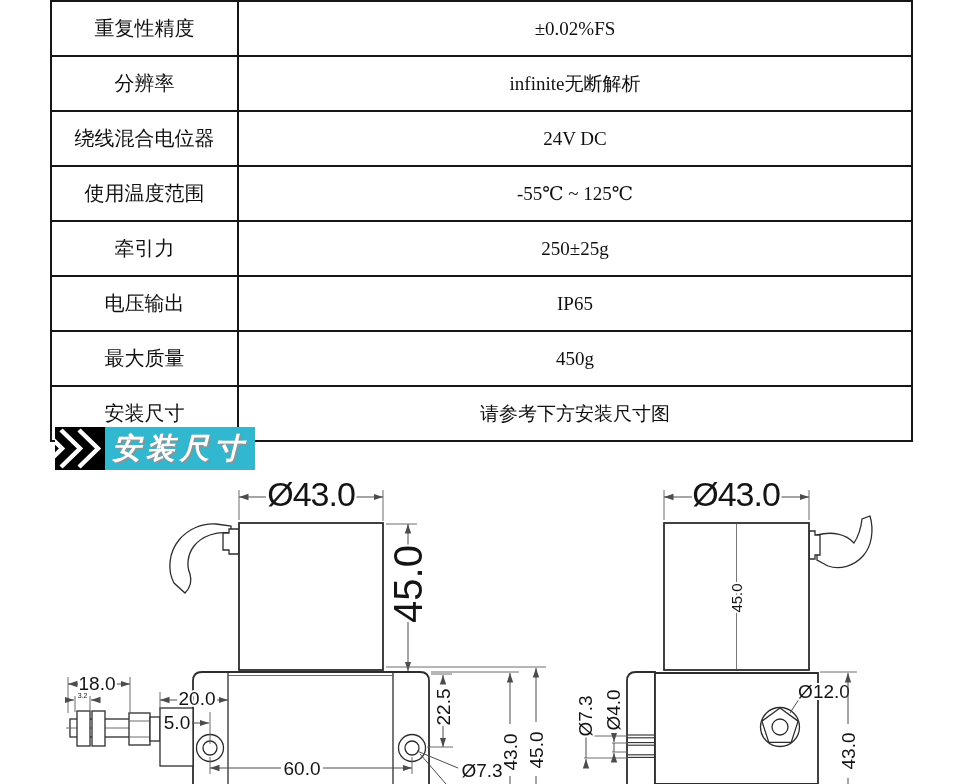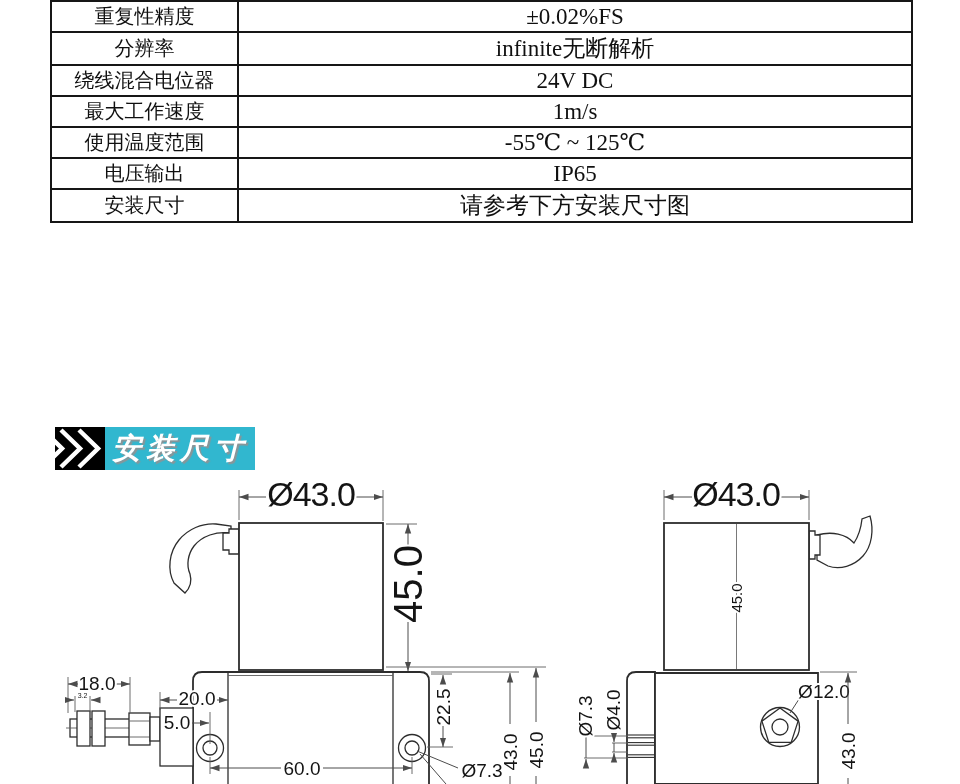--- a/index.html
+++ b/index.html
@@ -1,23 +1,23 @@
 <!DOCTYPE html>
 <html><head>
 <meta charset="utf-8">
 <style>
   html,body{margin:0;padding:0;background:#fff;}
   .page{position:relative;width:960px;height:784px;background:#ffffff;overflow:hidden;
         font-family:"Liberation Serif","DejaVu Serif",serif;}
   
   table.spec{position:absolute;left:50px;top:0;border-collapse:collapse;table-layout:fixed;}
   table.spec td{border:2px solid #161616;height:29px;text-align:center;vertical-align:middle;
-        padding:0 3px;color:#101010;white-space:nowrap;overflow:visible;}
+        padding:12px 3px;color:#101010;white-space:nowrap;overflow:visible;}
   td.lbl{width:179px;font-size:20px;}
-  td.val{width:666px;font-size:23px;}
+  td.val{width:666px;font-size:19px;}
   
   .badge{position:absolute;left:55px;top:427px;height:43px;display:flex;}
   .chev{width:50px;height:43px;}
   .badge-title{width:150px;height:43px;background:#31b7cf;color:#ffffff;
         font-size:29px;font-weight:bold;font-style:italic;letter-spacing:5px;
         display:flex;align-items:center;justify-content:center;
         text-shadow:2px 2px 1px #8a9598;font-family:"Liberation Serif",serif;}
   
   svg.draw{position:absolute;left:0;top:470px;}
   .p {fill:#ffffff;stroke:#2d2d2d;stroke-width:1.8;}
@@ -47,30 +47,34 @@
         </tr>
       <tr>
           <td class="lbl">分辨率</td>
           <td class="val">infinite无断解析</td>
         </tr>
       <tr>
           <td class="lbl">绕线混合电位器</td>
           <td class="val">24V DC</td>
         </tr>
       <tr>
-          <td class="lbl">最大工作速度</td>
-          <td class="val">1m/s</td>
-        </tr>
-      <tr>
           <td class="lbl">使用温度范围</td>
           <td class="val">-55℃ ~ 125℃</td>
         </tr>
       <tr>
+          <td class="lbl">牵引力</td>
+          <td class="val">250±25g</td>
+        </tr>
+      <tr>
           <td class="lbl">电压输出</td>
           <td class="val">IP65</td>
+        </tr>
+      <tr>
+          <td class="lbl">最大质量</td>
+          <td class="val">450g</td>
         </tr>
       <tr>
           <td class="lbl">安装尺寸</td>
           <td class="val">请参考下方安装尺寸图</td>
         </tr>
     </tbody>
   </table>
 
   <div class="badge">
     <svg class="chev" viewBox="0 0 50 43">

